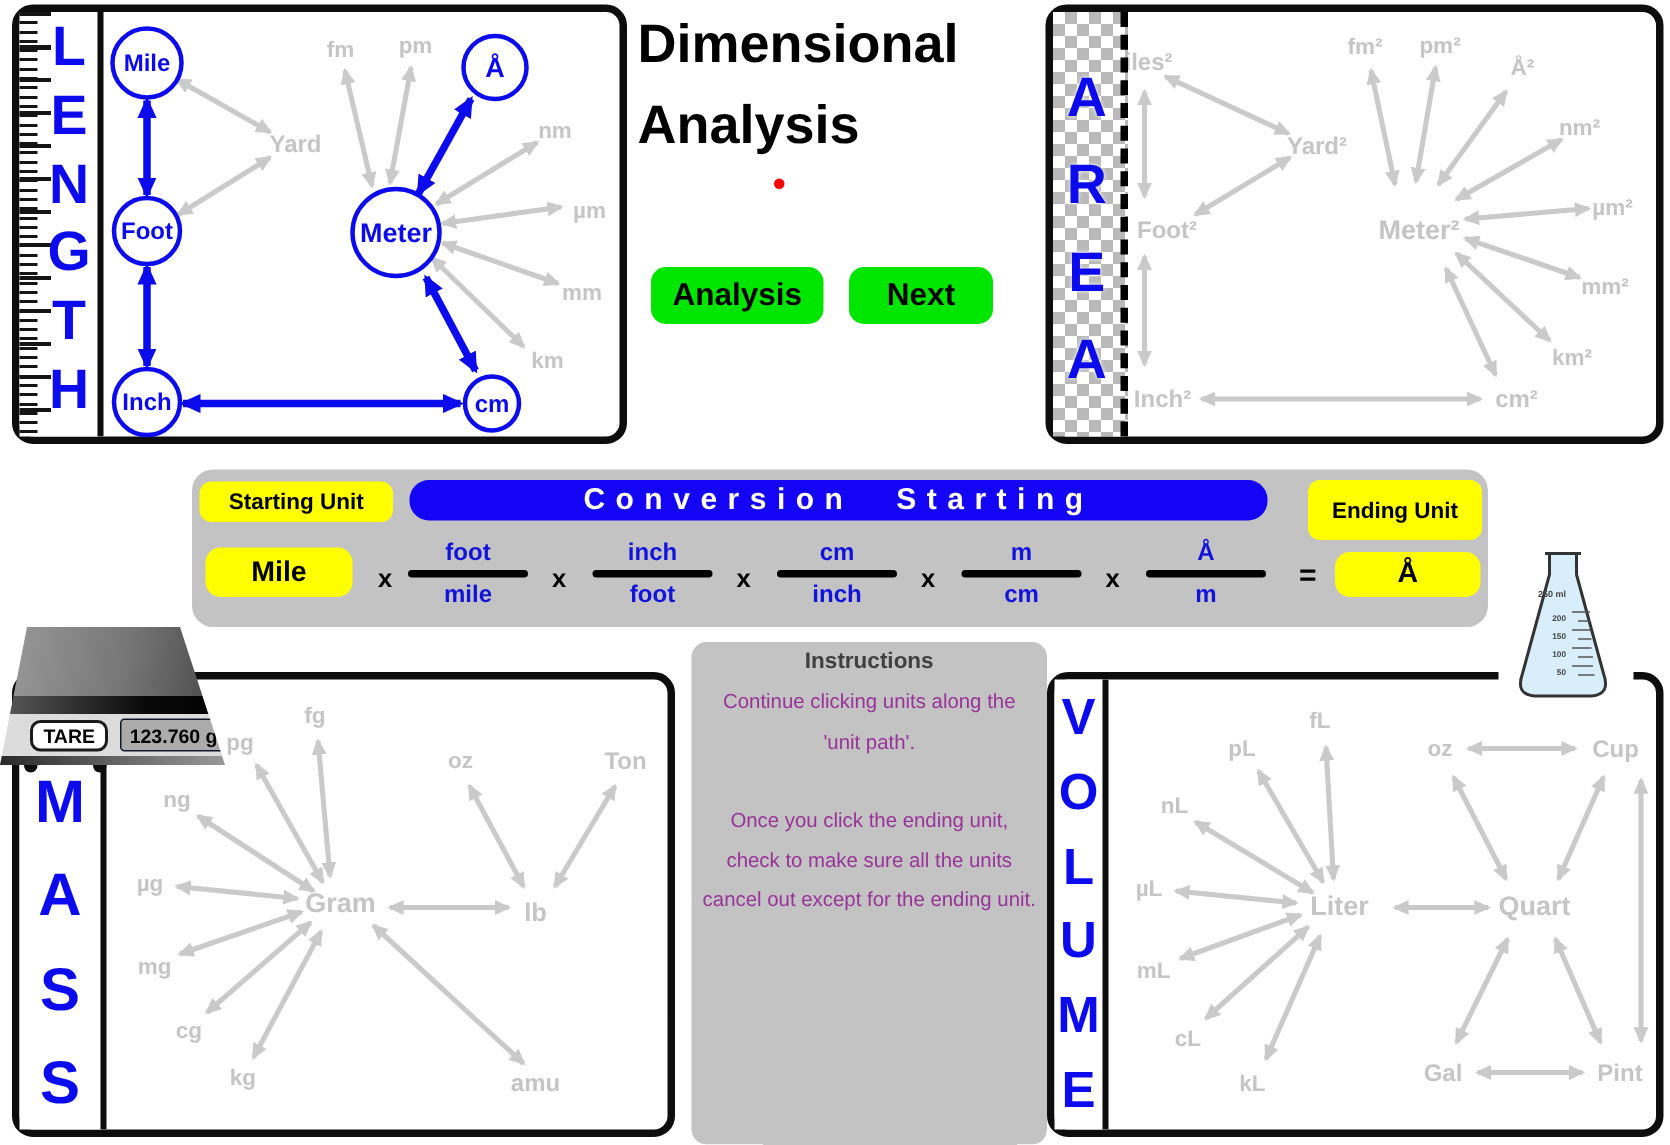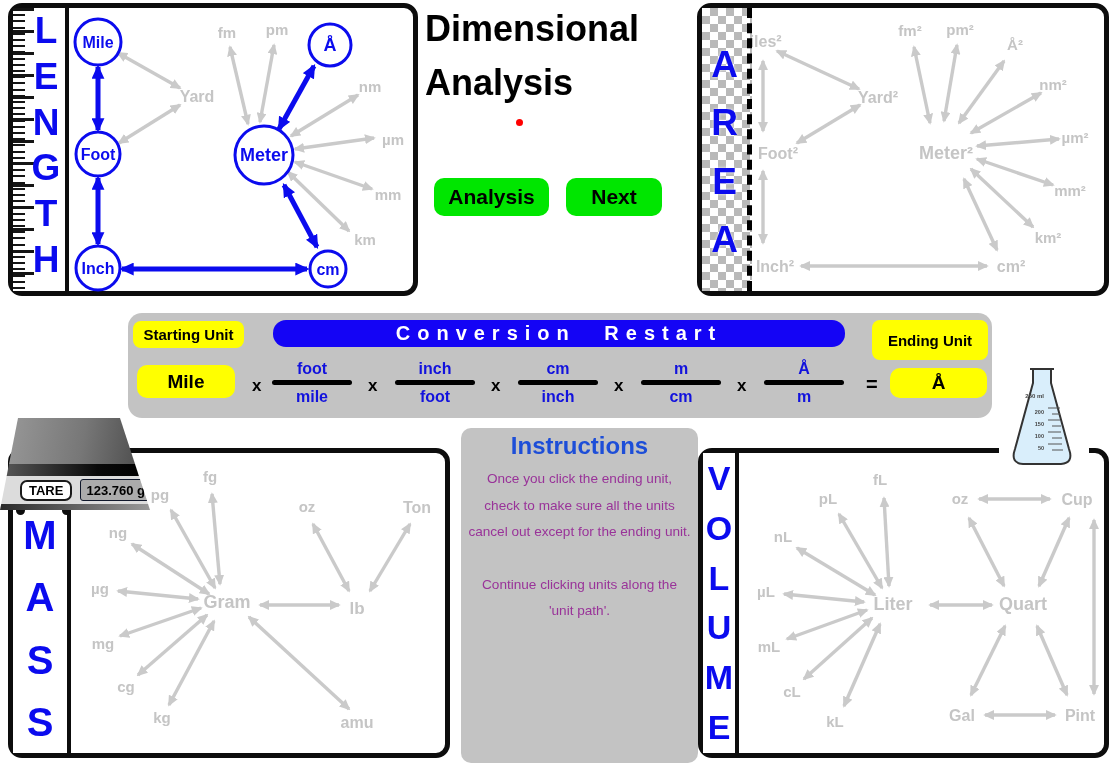--- a/index.html
+++ b/index.html
@@ -27,37 +27,37 @@
   #title-block{position:absolute;left:425px;top:2px;width:266px;text-align:left;color:#000;
      font-weight:bold;font-size:36px;line-height:54px}
   #red-dot{position:absolute;left:516px;top:119px;width:7px;height:7px;border-radius:50%;background:#f00;z-index:5}
   .green-btn{position:absolute;top:178px;height:38px;background:#00e600;border:none;border-radius:10px;
      color:#000;font-weight:bold;font-size:21px;font-family:inherit;display:flex;align-items:center;justify-content:center;cursor:pointer}
   #restart-btn{left:434px;width:115px}
   #next-btn{left:566px;width:96px}
   #conv-panel{position:absolute;left:128px;top:313px;width:864px;height:105px;background:#c3c3c3;border-radius:14px}
   .chip{position:absolute;background:#ffff00;border-radius:8px;font-weight:bold;font-size:15px;color:#000;
      display:flex;align-items:center;justify-content:center}
-  #start-chip{left:5px;top:8px;width:111px;height:27px}
+  #start-chip{left:5px;top:8px;width:129px;height:27px}
   #end-chip{left:744px;top:7px;width:116px;height:40px}
   #conv-bar{position:absolute;left:145px;top:7px;width:572px;height:27px;background:#1404f5;border-radius:13px;
      color:#fff;font-weight:bold;font-size:20px;letter-spacing:7px;word-spacing:16px;
      display:flex;align-items:center;justify-content:center;white-space:nowrap}
   .unit-box{position:absolute;background:#ffff00;border-radius:10px;font-weight:bold;color:#000;
      display:flex;align-items:center;justify-content:center}
   #start-box{left:9px;top:52px;width:98px;height:33px;font-size:19px}
   #end-box{left:762px;top:55px;width:97px;height:30px;font-size:19px}
   #frac-row{position:absolute;left:0;top:0;width:100%;height:100%}
   .frac{position:absolute;top:47px;width:84px;text-align:center;color:#1212dd;font-weight:bold;font-size:16px;line-height:18px}
   .frac .bar{height:5px;background:#000;border-radius:3px;margin:2px 2px 3px}
   .op{position:absolute;top:63px;font-weight:bold;font-size:17px;color:#000}
   #equals-sign{position:absolute;left:738px;top:60px;font-weight:bold;font-size:20px;color:#000}
   #instructions{position:absolute;left:461px;top:428px;width:237px;height:335px;background:#c3c3c3;border-radius:10px;
      box-sizing:border-box;padding:4px 7px;text-align:center;overflow:hidden}
-  #instructions h3{margin:0 0 6px;font-size:24px;color:#1d4ed8}
+  #instructions h3{margin:0 0 6px;font-size:15px;color:#404040}
   #instructions p{color:#993399;font-size:13.6px;line-height:1.95;margin:0 0 26px}
   #flask-patch{position:absolute;left:999px;top:442px;width:90px;height:15px;background:#fff;z-index:3}
   #flask{position:absolute;left:1004px;top:366px;z-index:4}
   #scale{position:absolute;left:0px;top:418px;width:150px;height:92px;z-index:4;
      clip-path:polygon(12% 0,80% 0,100% 100%,0 100%)}
   #scale .top{height:46px;background:linear-gradient(100deg,#9b9b9b,#777 55%,#474747)}
   #scale .band{height:12px;background:linear-gradient(90deg,#5a5a5a,#090909 65%,#000)}
   #scale .face{height:28px;background:#dcdcdc;display:flex;align-items:center}
   #scale .bottom{height:6px;background:linear-gradient(90deg,#2a2a2a,#999)}
   #tare-btn{margin-left:20px;width:54px;height:21px;background:#fff;border:2px solid #1a1a1a;border-radius:7px;
@@ -222,21 +222,21 @@
 <div id="title-block">
   <div>Dimensional</div>
   <div>Analysis</div>
 </div>
 <div id="red-dot"></div>
 <button class="green-btn" id="restart-btn">Analysis</button>
 <button class="green-btn" id="next-btn">Next</button>
 
 <div id="conv-panel">
   <div class="chip" id="start-chip">Starting Unit</div>
-  <div id="conv-bar">Conversion Restart</div>
+  <div id="conv-bar">Conversion Starting</div>
   <div class="chip" id="end-chip">Ending Unit</div>
   <div class="unit-box" id="start-box">Mile</div>
   <div id="frac-row">
       <div class="frac" style="left: 142px;">
         <div>foot</div>
         <div class="bar"></div>
         <div>mile</div>
       </div>
       <div class="frac" style="left: 265px;">
         <div>inch</div>
@@ -329,22 +329,22 @@
         <text x="349" y="160" text-anchor="middle" dy="0.35em" font-size="17" font-weight="bold" fill="#c5c5c5">lb</text>
       </g>
       <g>
         <text x="349" y="274" text-anchor="middle" dy="0.35em" font-size="16" font-weight="bold" fill="#c5c5c5">amu</text>
       </g>
     </svg>
 </div>
 
 <div id="instructions">
   <h3>Instructions</h3>
+  <p>Continue clicking units along the 'unit path'.</p>
   <p>Once you click the ending unit, check to make sure all the units cancel out except for the ending unit.</p>
-  <p>Continue clicking units along the 'unit path'.</p>
 </div>
 
 <div class="panel" id="volume-panel">
   <div class="strip" id="volume-strip">
       <span>V</span>
       <span>O</span>
       <span>L</span>
       <span>U</span>
       <span>M</span>
       <span>E</span>

